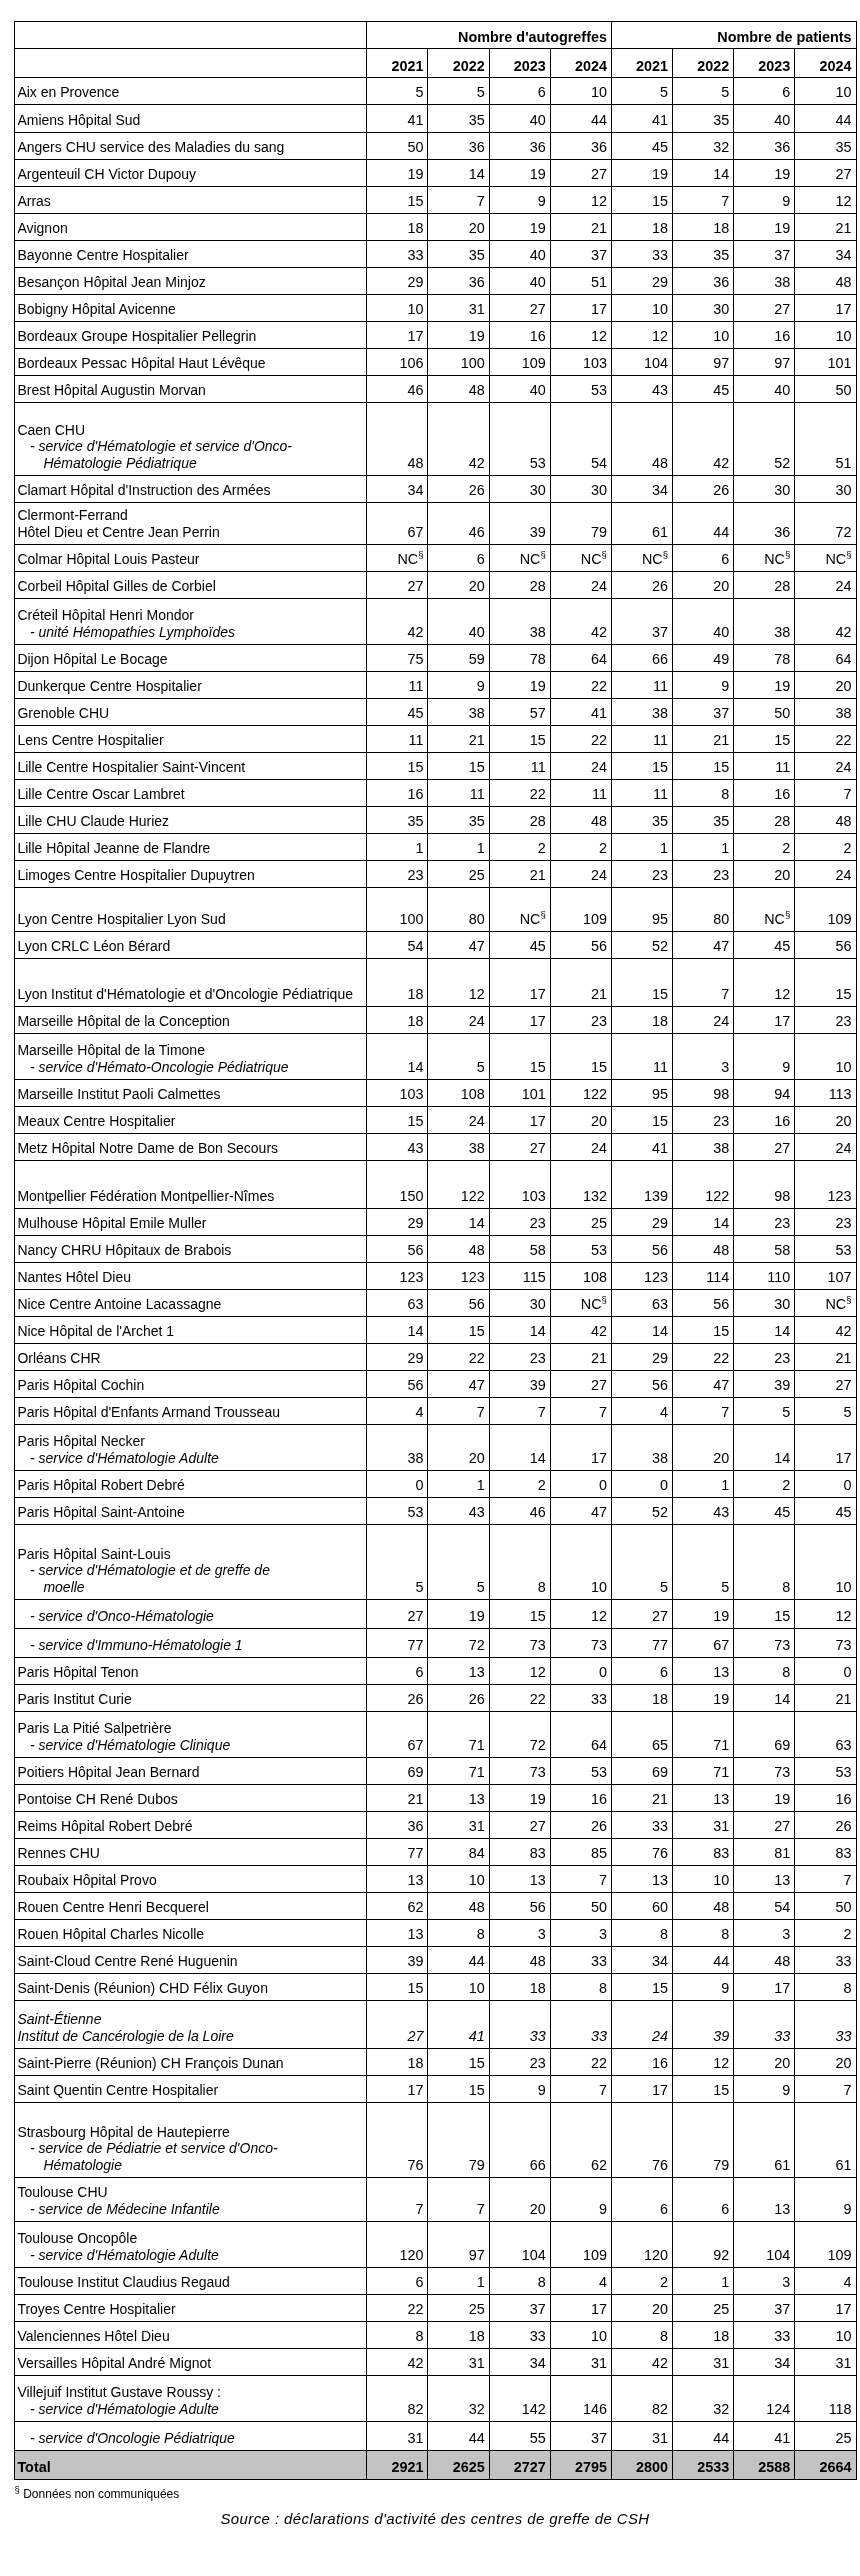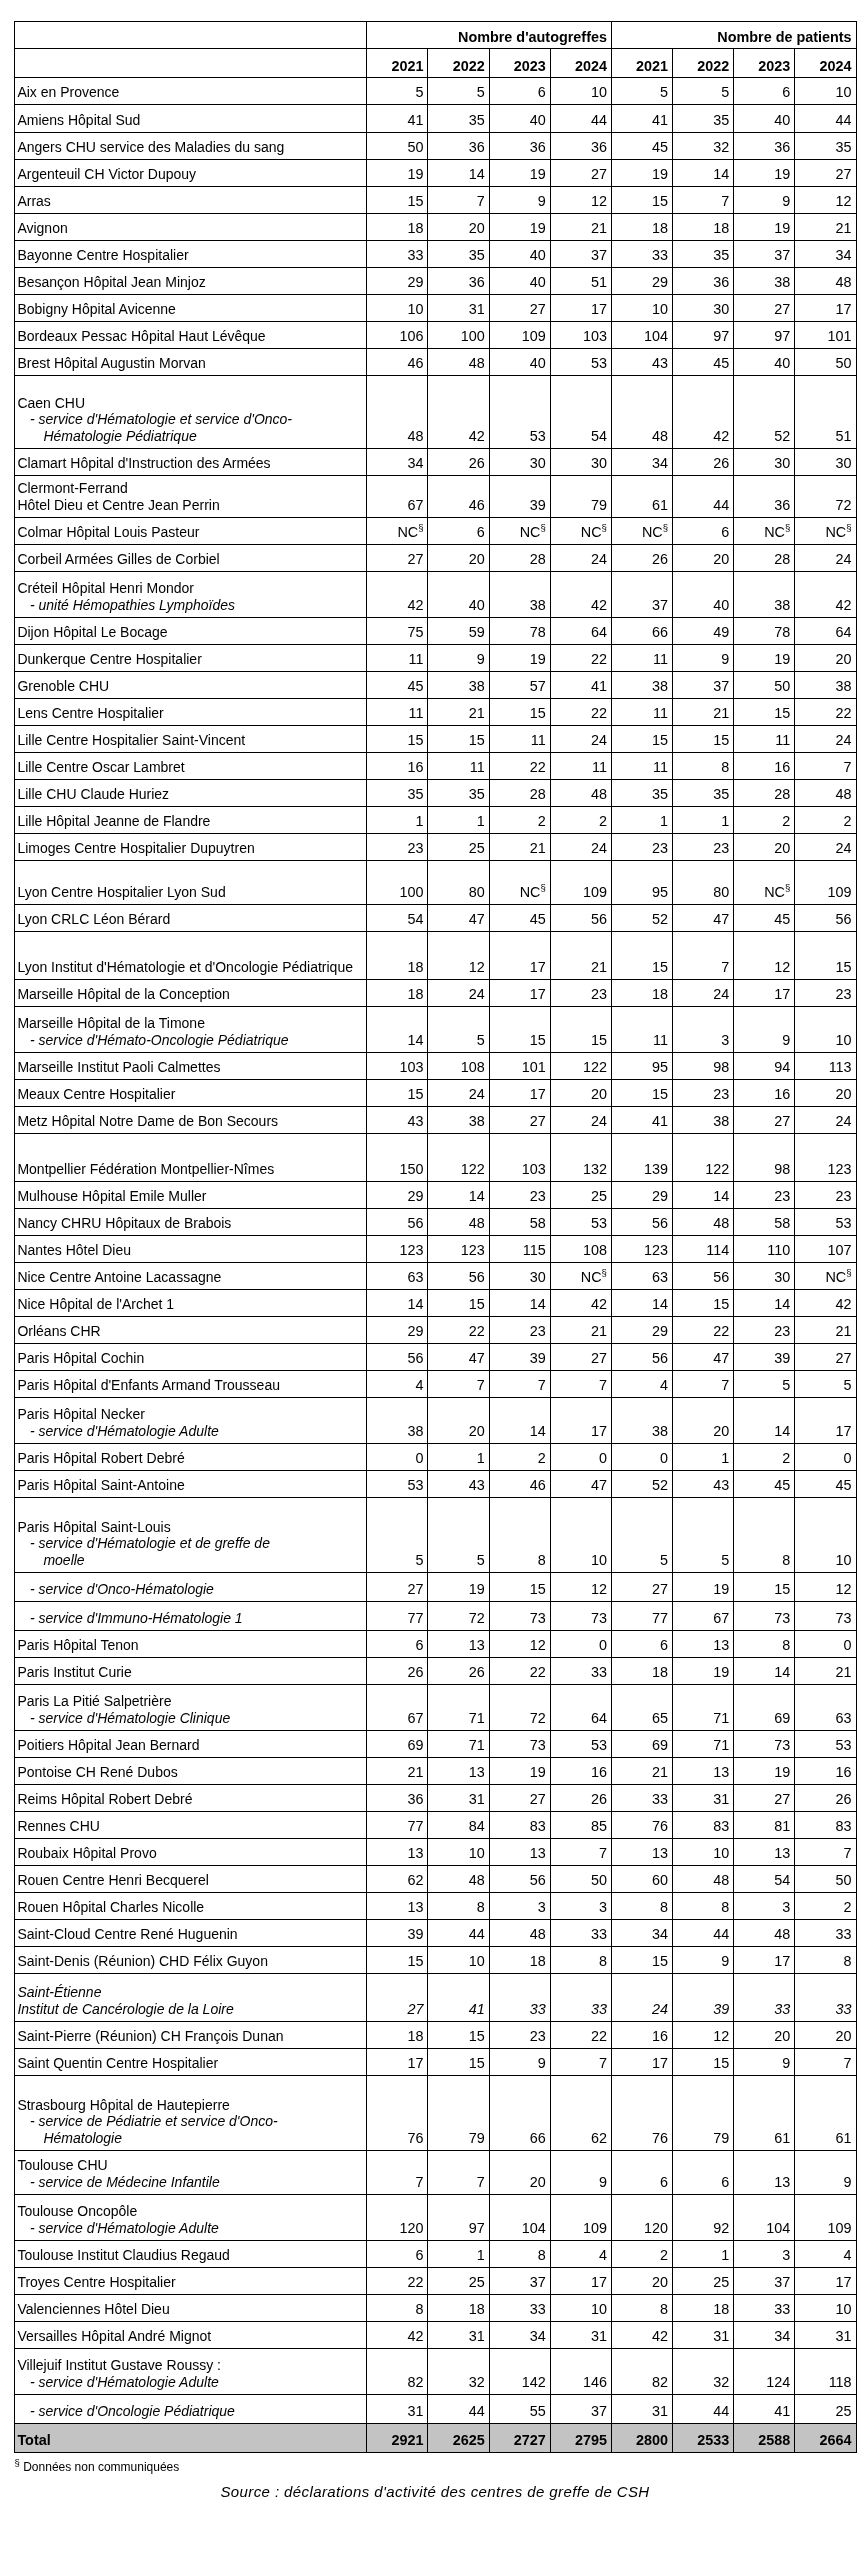--- a/index.html
+++ b/index.html
@@ -194,20 +194,33 @@
           <td class="num-cell">31</td>
           <td class="num-cell">27</td>
           <td class="num-cell">17</td>
           <td class="num-cell">10</td>
           <td class="num-cell">30</td>
           <td class="num-cell">27</td>
           <td class="num-cell">17</td>
         </tr>
         <tr style="height: 27px;">
           <td class="name-cell">
+            <div class="line n">Bordeaux Groupe Hospitalier Pellegrin</div>
+          </td>
+          <td class="num-cell">17</td>
+          <td class="num-cell">19</td>
+          <td class="num-cell">16</td>
+          <td class="num-cell">12</td>
+          <td class="num-cell">12</td>
+          <td class="num-cell">10</td>
+          <td class="num-cell">16</td>
+          <td class="num-cell">10</td>
+        </tr>
+        <tr style="height: 27px;">
+          <td class="name-cell">
             <div class="line n">Bordeaux Pessac Hôpital Haut Lévêque</div>
           </td>
           <td class="num-cell">106</td>
           <td class="num-cell">100</td>
           <td class="num-cell">109</td>
           <td class="num-cell">103</td>
           <td class="num-cell">104</td>
           <td class="num-cell">97</td>
           <td class="num-cell">97</td>
           <td class="num-cell">101</td>
@@ -275,21 +288,21 @@
           <td class="num-cell">6</td>
           <td class="num-cell">NC<sup>§</sup></td>
           <td class="num-cell">NC<sup>§</sup></td>
           <td class="num-cell">NC<sup>§</sup></td>
           <td class="num-cell">6</td>
           <td class="num-cell">NC<sup>§</sup></td>
           <td class="num-cell">NC<sup>§</sup></td>
         </tr>
         <tr style="height: 27px;">
           <td class="name-cell">
-            <div class="line n">Corbeil Armées Gilles de Corbiel</div>
+            <div class="line n">Corbeil Hôpital Gilles de Corbiel</div>
           </td>
           <td class="num-cell">27</td>
           <td class="num-cell">20</td>
           <td class="num-cell">28</td>
           <td class="num-cell">24</td>
           <td class="num-cell">26</td>
           <td class="num-cell">20</td>
           <td class="num-cell">28</td>
           <td class="num-cell">24</td>
         </tr>

